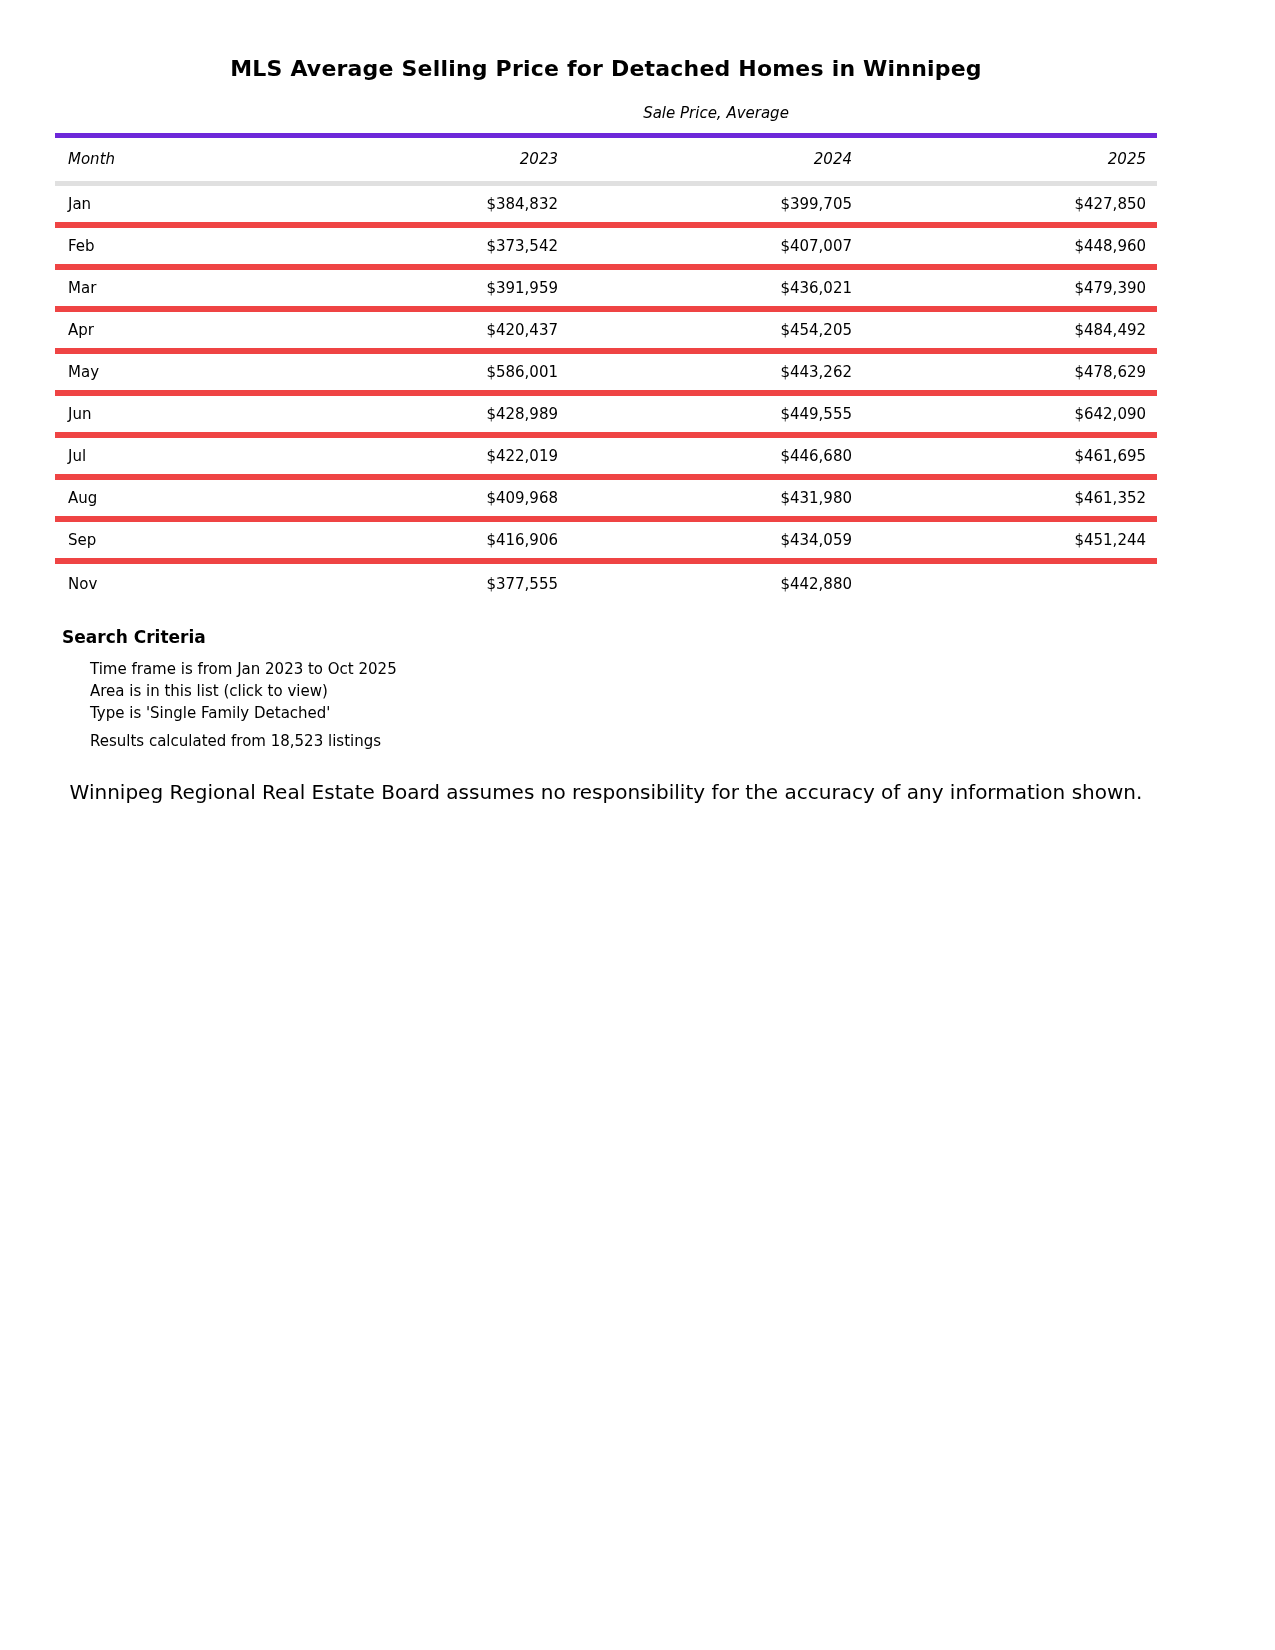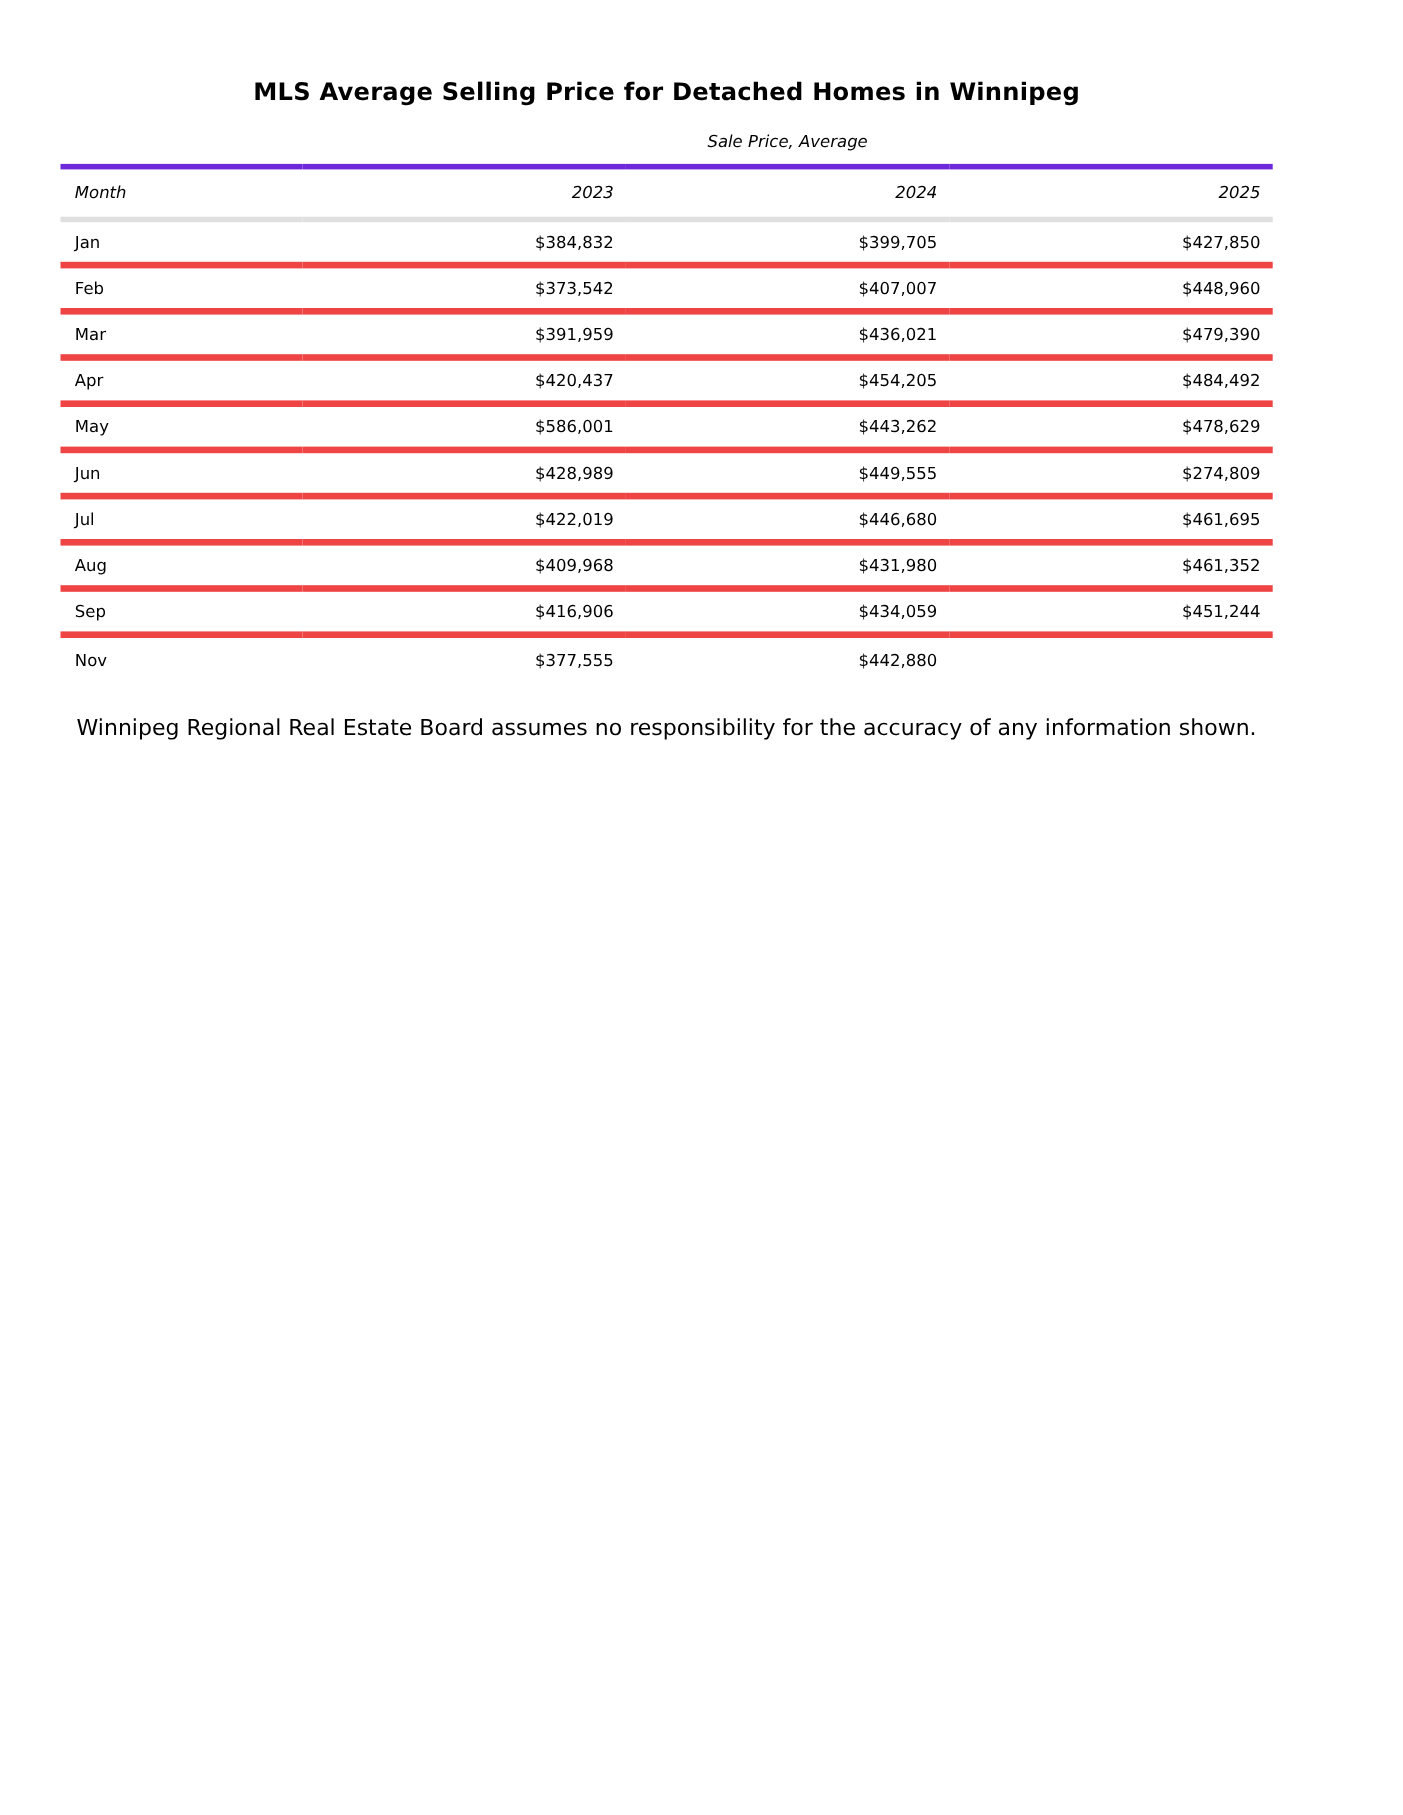--- a/index.html
+++ b/index.html
@@ -7,21 +7,20 @@
     background: #ffffff;
     width: 1275px;
     height: 1650px;
     font-family: "DejaVu Sans", "Liberation Sans", sans-serif;
     color: #000000;
   }
   .page {
     width: 1102px;
     margin-left: 55px;
     padding-top: 56px;
-    margin-top: 16px;
   }
   .report-title {
     font-size: 22px;
     font-weight: bold;
     text-align: center;
     letter-spacing: 0.2px;
   }
   table.report-table {
     width: 100%;
     border-collapse: collapse;
@@ -131,21 +130,21 @@
       <tr>
         <td class="month-cell">May</td>
         <td class="price-cell">$586,001</td>
         <td class="price-cell">$443,262</td>
         <td class="price-cell">$478,629</td>
       </tr>
       <tr>
         <td class="month-cell">Jun</td>
         <td class="price-cell">$428,989</td>
         <td class="price-cell">$449,555</td>
-        <td class="price-cell">$274,809</td>
+        <td class="price-cell">$642,090</td>
       </tr>
       <tr>
         <td class="month-cell">Jul</td>
         <td class="price-cell">$422,019</td>
         <td class="price-cell">$446,680</td>
         <td class="price-cell">$461,695</td>
       </tr>
       <tr>
         <td class="month-cell">Aug</td>
         <td class="price-cell">$409,968</td>
@@ -160,16 +159,25 @@
       </tr>
       <tr>
         <td class="month-cell">Nov</td>
         <td class="price-cell">$377,555</td>
         <td class="price-cell">$442,880</td>
         <td class="price-cell"></td>
       </tr>
     </tbody>
   </table>
 
+  <div class="criteria-section">
+    <div class="criteria-heading">Search Criteria</div>
+    <div class="criteria-lines">
+      <div class="criteria-line">Time frame is from Jan 2023 to Oct 2025</div>
+      <div class="criteria-line">Area is in this list (click to view)</div>
+      <div class="criteria-line">Type is 'Single Family Detached'</div>
+    </div>
+    <div class="results-line">Results calculated from 18,523 listings</div>
+  </div>
 
   <div class="disclaimer">Winnipeg Regional Real Estate Board assumes no responsibility for the accuracy of any information shown.</div>
 
 </div>
 
 </body></html>

